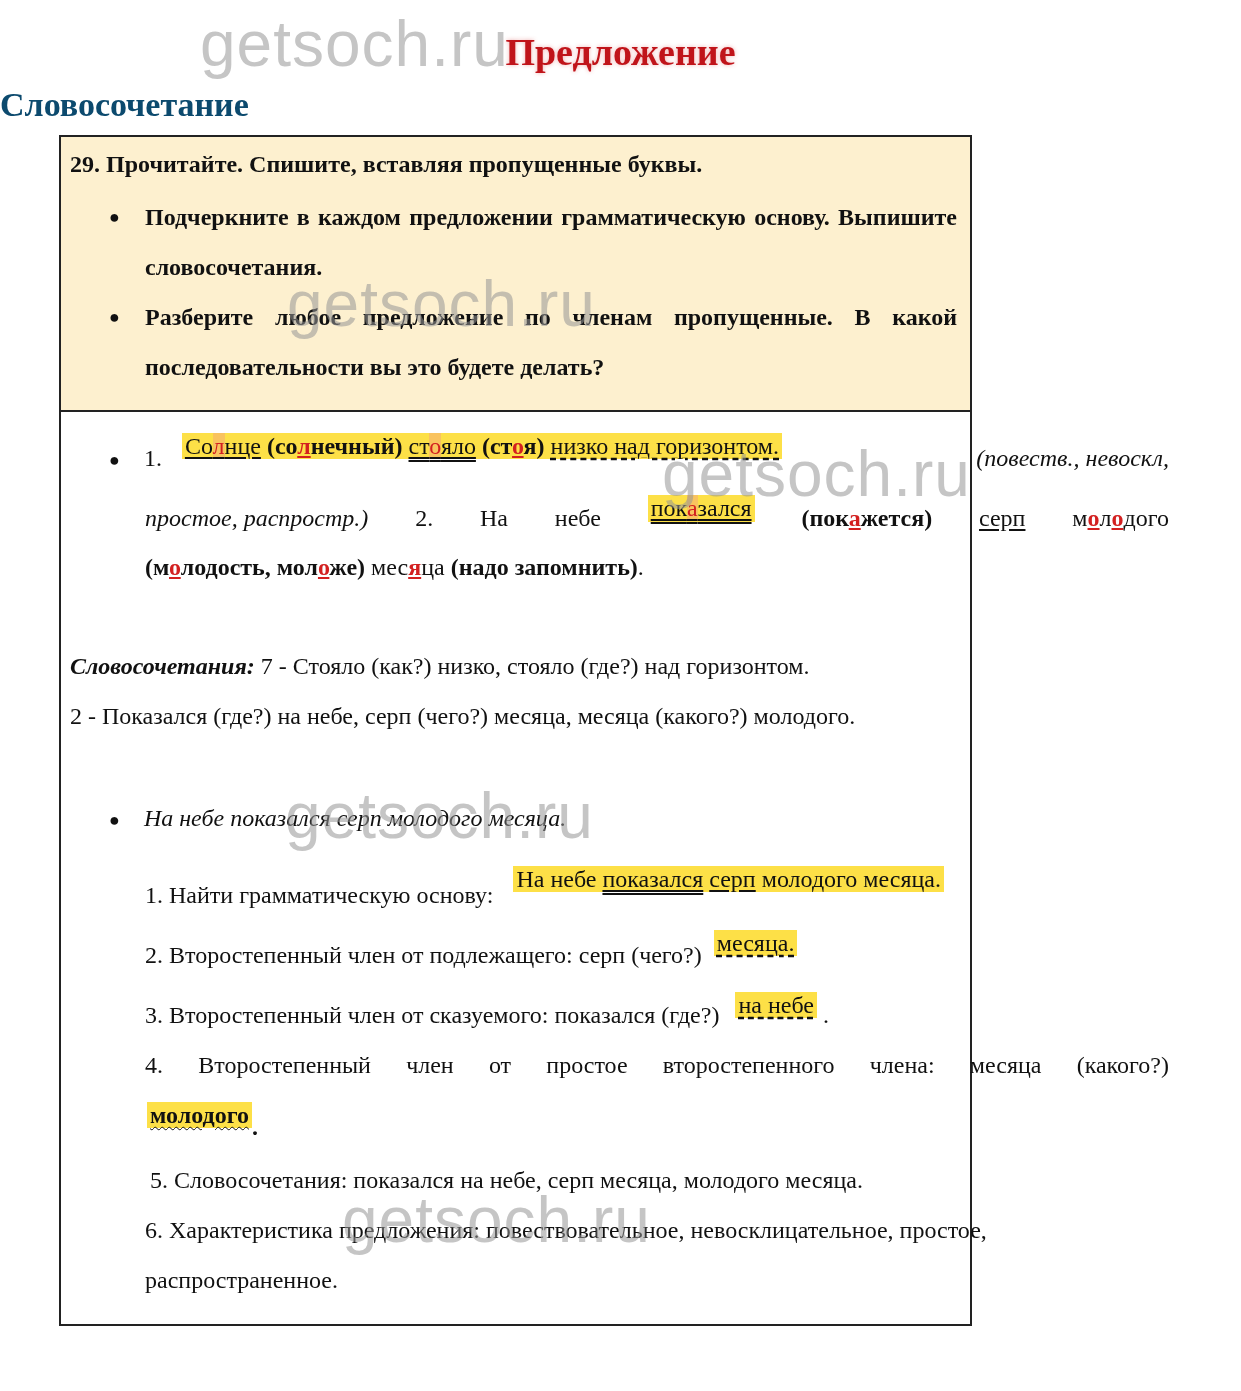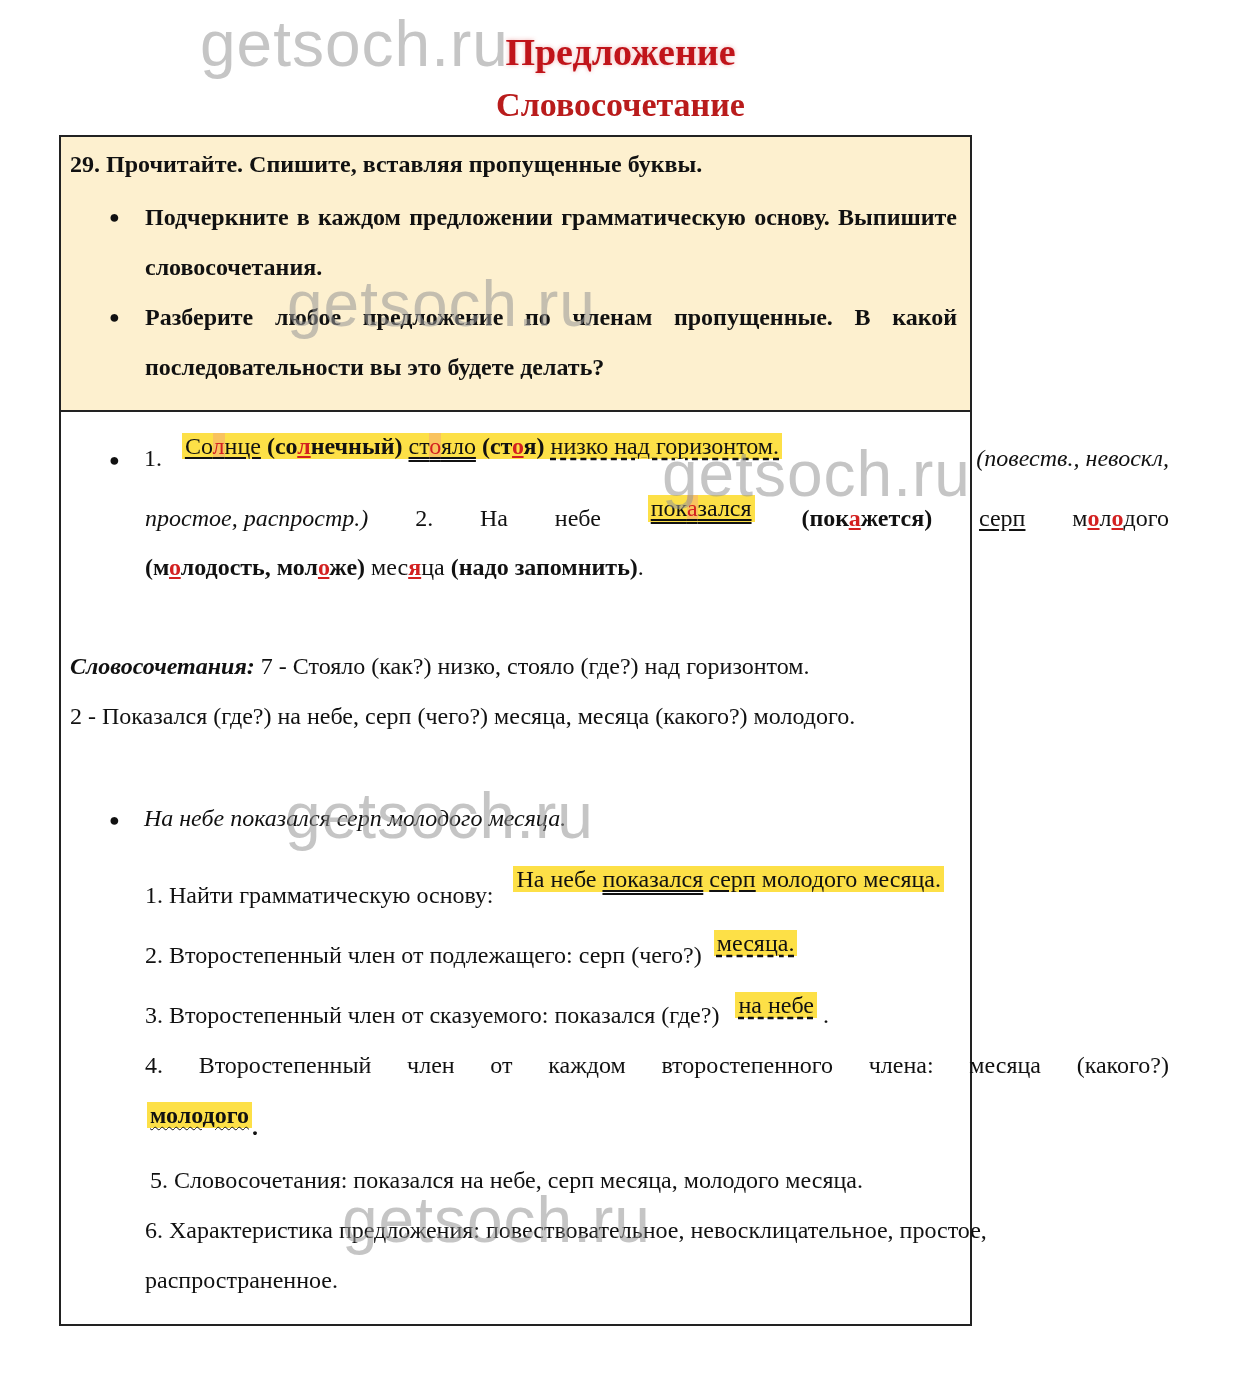--- a/index.html
+++ b/index.html
@@ -12,22 +12,22 @@
     position: absolute; font-family: "Liberation Sans", "DejaVu Sans", sans-serif;
     color: rgba(150,150,150,0.55); font-size: 64px; letter-spacing: 1px;
     pointer-events: none; z-index: 5; line-height: 1;
   }
   .title-main {
     position: absolute; top: 30px; left: 0; width: 1241px; text-align: center;
     font-size: 38px; font-weight: bold; color: #c0141a;
     text-shadow: 0 0 4px rgba(220,80,80,0.45);
   }
   .title-sub {
-    position: absolute; top: 86px; left: 0; width: 1241px; text-align: center;
-    font-size: 34px; font-weight: bold; color: #b91c1c;
+    position: absolute; top: 86px; left: 0; width: 1241px; 
+    font-size: 34px; font-weight: bold; color: #0c4a6e;
   }
   .frame {
     position: absolute; left: 59px; top: 135px; width: 913px; height: 1191px;
     border: 2px solid #222; box-sizing: border-box;
   }
   .task {
     position: absolute; left: 0; top: 0; width: 100%; height: 275px;
     background: #fdf0cf; border-bottom: 2px solid #222; box-sizing: border-box;
   }
   .task-heading {
@@ -137,21 +137,21 @@
       <span>3. Второстепенный член от сказуемого: показался (где?)</span>
       <span class="udot imgish" style="position:relative;top:-10px;margin-left:10px;">на небе</span>
       <span>.</span>
     </div>
 
     <div class="line just" style="left:84px;top:640px;width:1024px;">
       <span>4.</span>
       <span>Второстепенный</span>
       <span>член</span>
       <span>от</span>
-      <span>каждом</span>
+      <span>простое</span>
       <span>второстепенного</span>
       <span>члена:</span>
       <span>месяца</span>
       <span>(какого?)</span>
     </div>
     <div class="line" style="left:86px;top:690px;font-weight:bold;">
       <span class="uwave imgish">молодого</span><span style="position:relative;top:12px;">.</span>
     </div>
 
     <div class="line" style="left:89px;top:755px;">5. Словосочетания: показался на небе, серп месяца, молодого месяца.</div>

